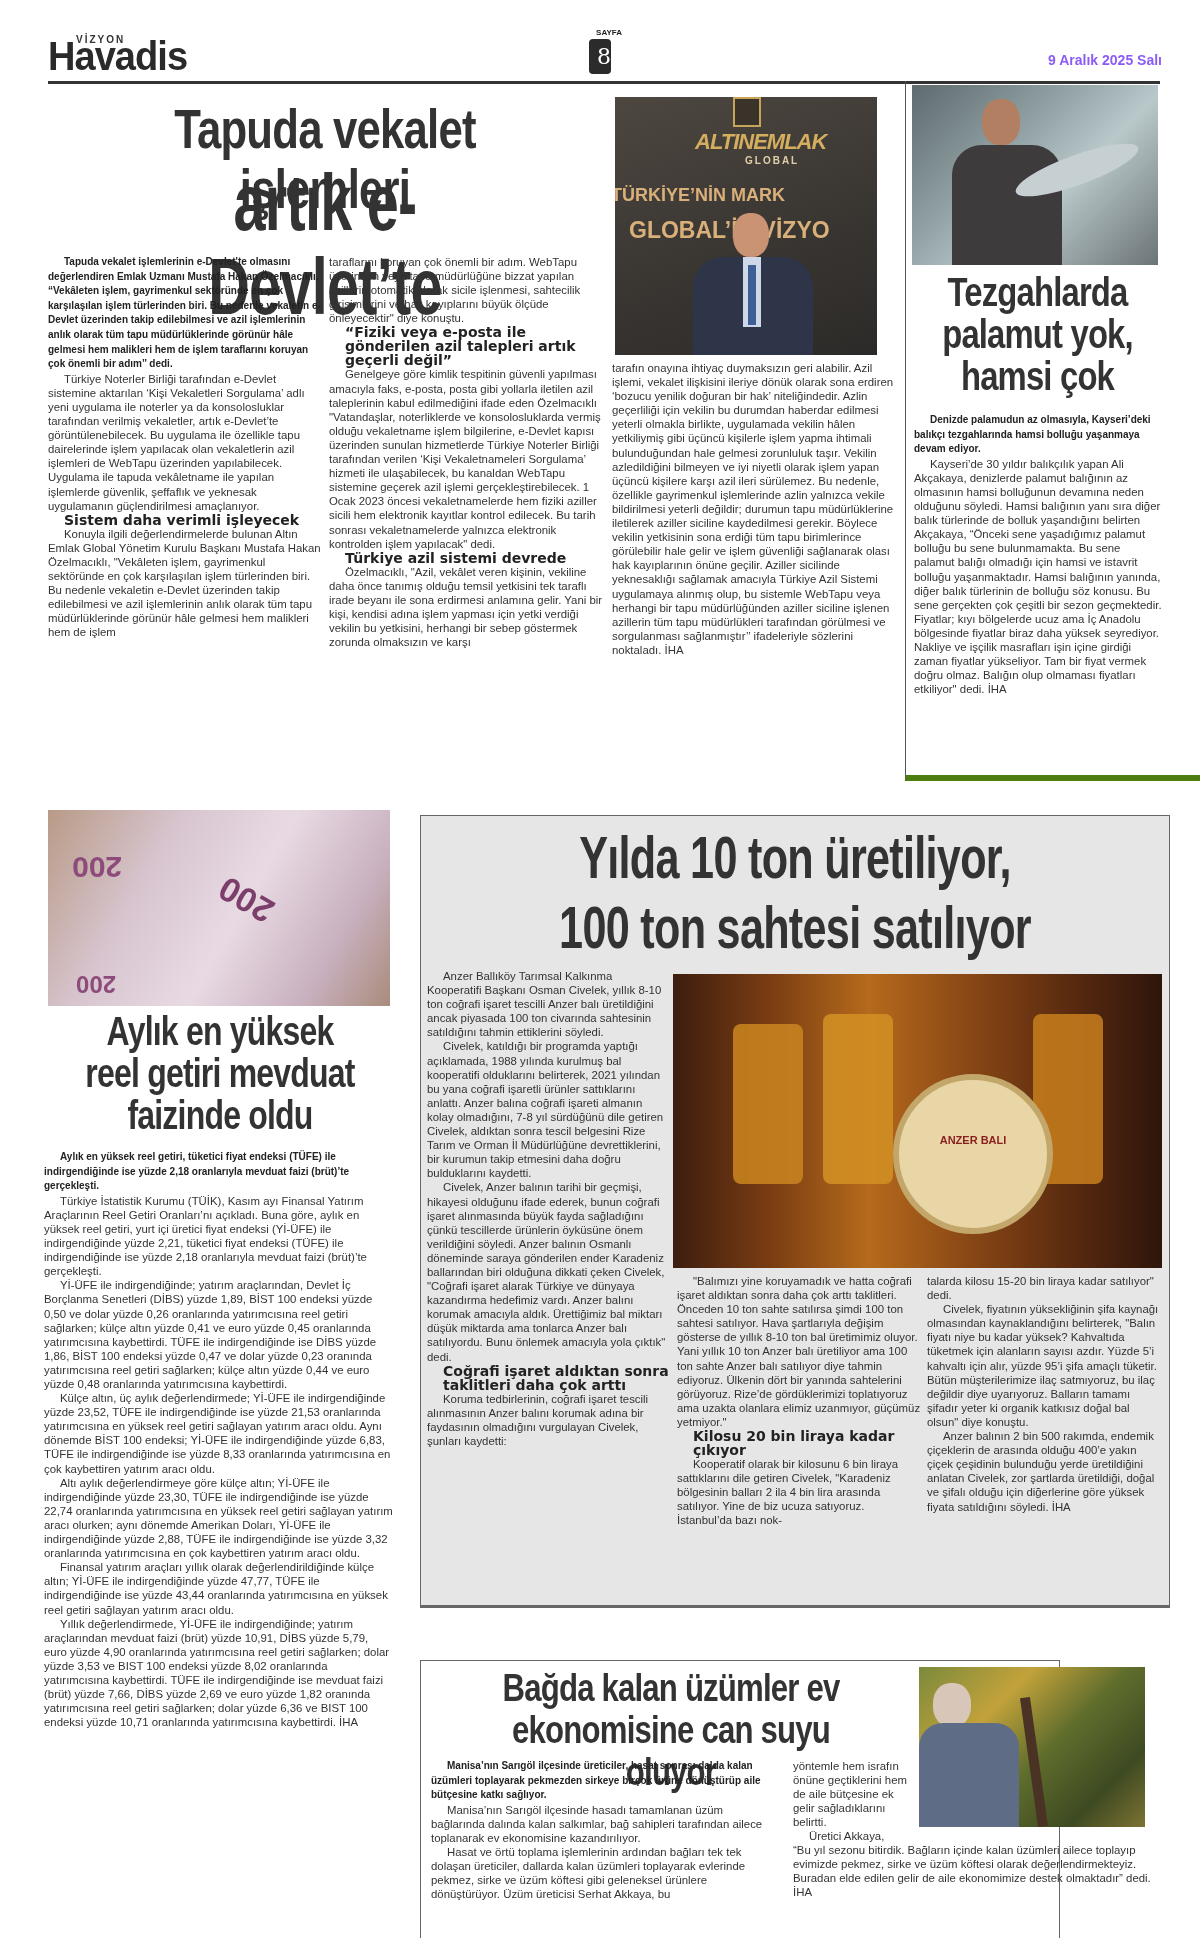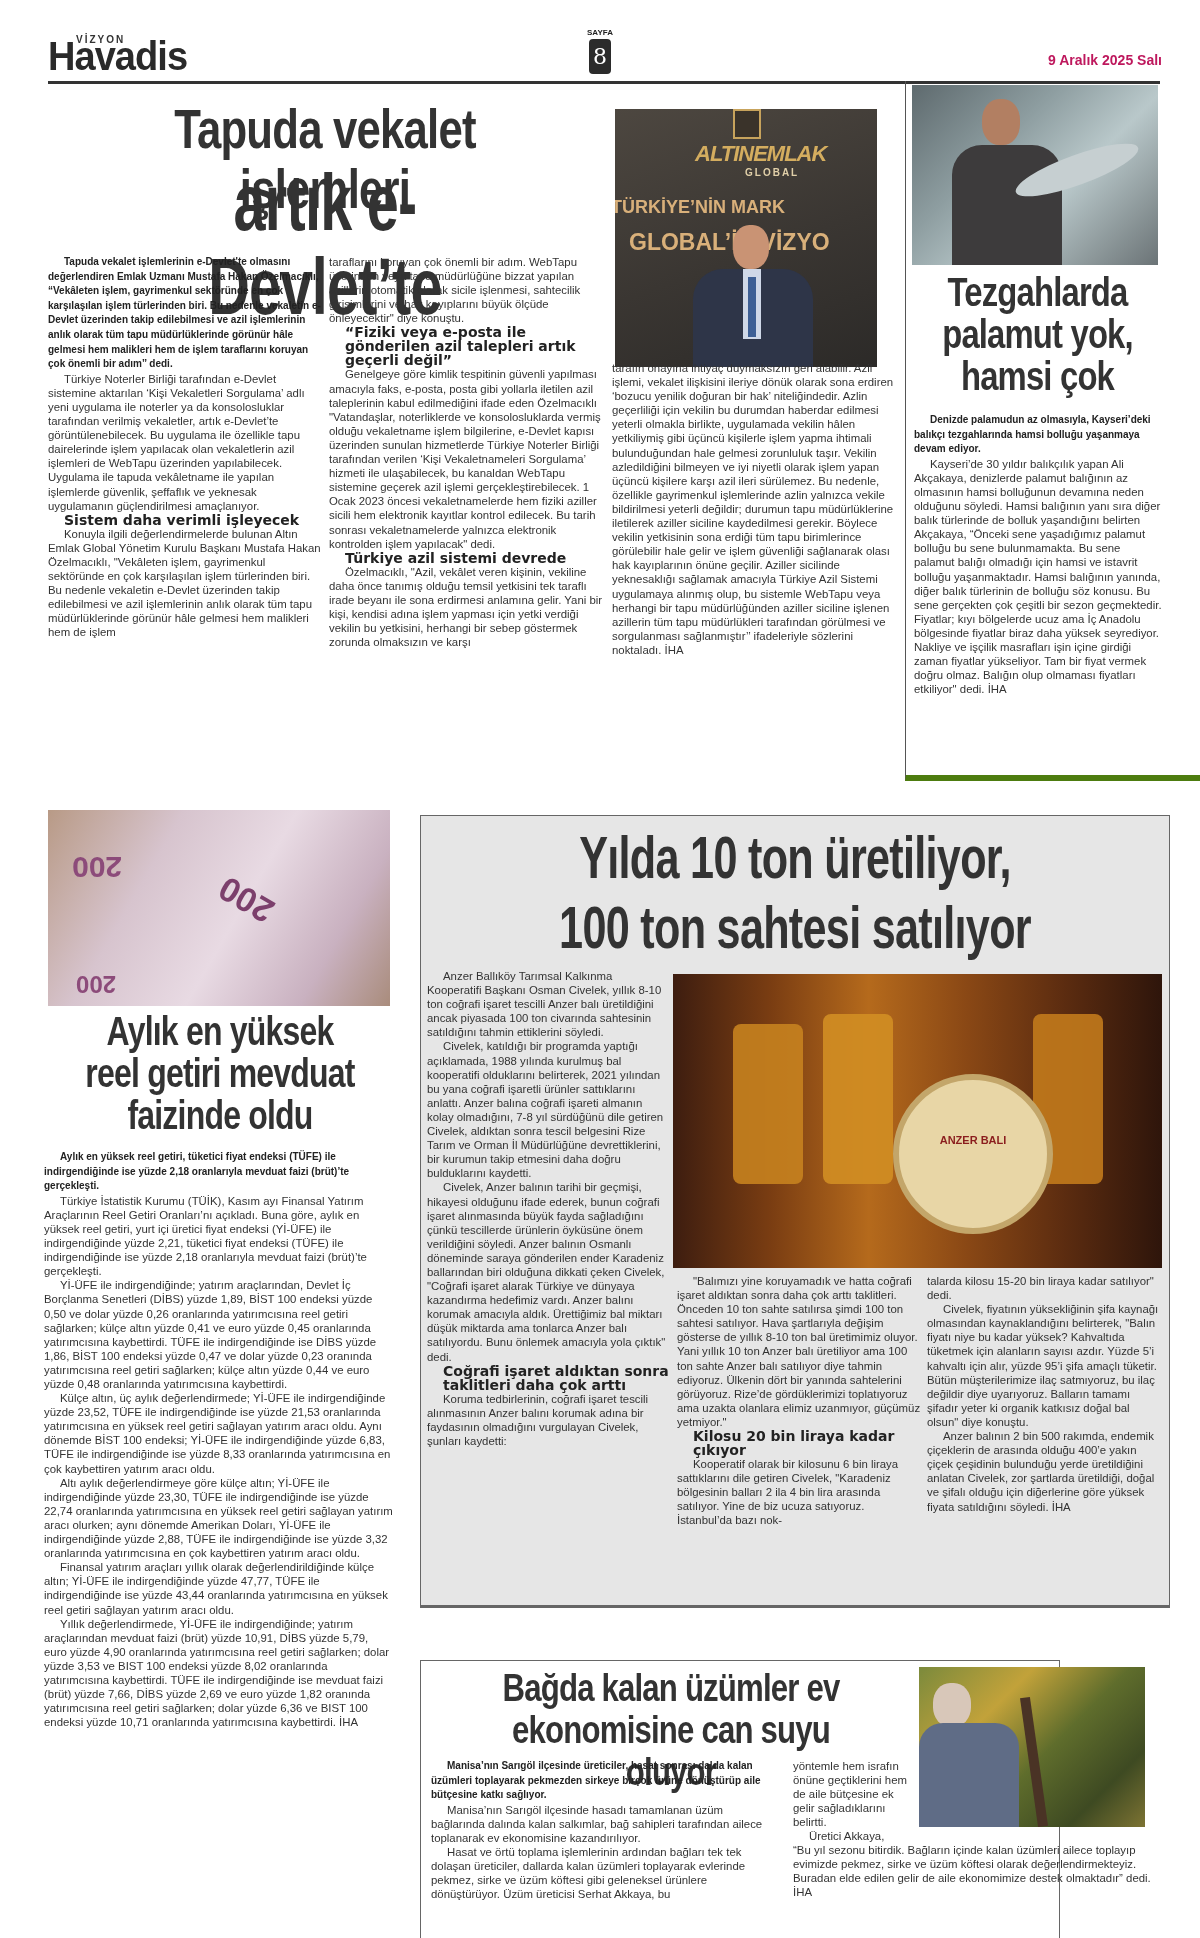--- a/index.html
+++ b/index.html
@@ -14,25 +14,25 @@
 .rule{background:#333}
 </style>
 </head>
 <body>
 
 <div class="abs" style="left:48px;top:28px;width:1124px;height:56px">
   <div class="abs" style="left:0;top:6px">
     <span class="abs" style="left:28px;top:0;font-size:10px;letter-spacing:2px;color:#333;font-weight:bold">VİZYON</span>
     <span style="display:block;font-size:40px;font-weight:bold;color:#2a2a2a;letter-spacing:-1px;line-height:44px;transform:scaleX(0.95);transform-origin:left">Havadis</span>
   </div>
-  <div class="abs" style="left:530px;top:0;width:44px;text-align:center">
+  <div class="abs" style="left:530px;top:0;width:44px;text-align:right">
     <div style="font-size:8px;font-weight:bold;color:#222">SAYFA</div>
     <div style="margin:2px auto 0;width:22px;height:35px;background:#2b2b2b;color:#fff;border-radius:4px;font-family:'DejaVu Serif',serif;font-size:22px;line-height:35px">8</div>
   </div>
-  <div class="abs" style="right:10px;top:24px;font-size:14px;font-weight:bold;color:#be185d">9 Aralık 2025 Salı</div>
+  <div class="abs" style="right:10px;top:24px;font-size:14px;font-weight:bold;color:#8b5cf6">9 Aralık 2025 Salı</div>
 </div>
 <div class="abs rule" style="left:48px;top:81px;width:1112px;height:3px"></div>
 
 <div class="abs" style="left:40px;top:95px;width:860px;height:700px">
   <div class="abs hl" style="left:0;top:4px;width:570px;font-size:56px;line-height:60px;transform:scaleX(0.78)">Tapuda vekalet işlemleri</div>
   <div class="abs hl" style="left:0;top:66px;width:570px;font-size:80px;line-height:84px;transform:scaleX(0.72)">artık e-Devlet’te</div>
 
   <div class="abs body" style="left:8px;top:160px;width:275px">
       <p class="lead">Tapuda vekalet işlemlerinin e-Devlet'te olmasını değerlendiren Emlak Uzmanı Mustafa Hakan Özelmacıklı, “Vekâleten işlem, gayrimenkul sektöründe en çok karşılaşılan işlem türlerinden biri. Bu nedenle vekaletin e-Devlet üzerinden takip edilebilmesi ve azil işlemlerinin anlık olarak tüm tapu müdürlüklerinde görünür hâle gelmesi hem malikleri hem de işlem taraflarını koruyan çok önemli bir adım’’ dedi.</p>
       <p>Türkiye Noterler Birliği tarafından e-Devlet sistemine aktarılan ‘Kişi Vekaletleri Sorgulama’ adlı yeni uygulama ile noterler ya da konsolosluklar tarafından verilmiş vekaletler, artık e-Devlet’te görüntülenebilecek. Bu uygulama ile özellikle tapu dairelerinde işlem yapılacak olan vekaletlerin azil işlemleri de WebTapu üzerinden yapılabilecek. Uygulama ile tapuda vekâletname ile yapılan işlemlerde güvenlik, şeffaflık ve yeknesak uygulamanın güçlendirilmesi amaçlanıyor.</p>
@@ -40,21 +40,21 @@
       <p>Konuyla ilgili değerlendirmelerde bulunan Altın Emlak Global Yönetim Kurulu Başkanı Mustafa Hakan Özelmacıklı, "Vekâleten işlem, gayrimenkul sektöründe en çok karşılaşılan işlem türlerinden biri. Bu nedenle vekaletin e-Devlet üzerinden takip edilebilmesi ve azil işlemlerinin anlık olarak tüm tapu müdürlüklerinde görünür hâle gelmesi hem malikleri hem de işlem</p>
     </div>
   <div class="abs body" style="left:289px;top:160px;width:282px">
       <p style="text-indent: 0px;">taraflarını koruyan çok önemli bir adım. WebTapu üzerinden veya tapu müdürlüğüne bizzat yapılan azillerin otomatik olarak sicile işlenmesi, sahtecilik girişimlerini ve hak kayıplarını büyük ölçüde önleyecektir" diye konuştu.</p>
       <h4>“Fiziki veya e-posta ile gönderilen azil talepleri artık geçerli değil”</h4>
       <p>Genelgeye göre kimlik tespitinin güvenli yapılması amacıyla faks, e-posta, posta gibi yollarla iletilen azil taleplerinin kabul edilmediğini ifade eden Özelmacıklı "Vatandaşlar, noterliklerde ve konsolosluklarda vermiş olduğu vekaletname işlem bilgilerine, e-Devlet kapısı üzerinden sunulan hizmetlerde Türkiye Noterler Birliği tarafından verilen ‘Kişi Vekaletnameleri Sorgulama’ hizmeti ile ulaşabilecek, bu kanaldan WebTapu sistemine geçerek azil işlemi gerçekleştirebilecek. 1 Ocak 2023 öncesi vekaletnamelerde hem fiziki aziller sicili hem elektronik kayıtlar kontrol edilecek. Bu tarih sonrası vekaletnamelerde yalnızca elektronik kontrolden işlem yapılacak" dedi.</p>
       <h4>Türkiye azil sistemi devrede</h4>
       <p>Özelmacıklı, "Azil, vekâlet veren kişinin, vekiline daha önce tanımış olduğu temsil yetkisini tek taraflı irade beyanı ile sona erdirmesi anlamına gelir. Yani bir kişi, kendisi adına işlem yapması için yetki verdiği vekilin bu yetkisini, herhangi bir sebep göstermek zorunda olmaksızın ve karşı</p>
     </div>
 
-  <div class="abs photo" style="left:575px;top:14px;width:262px;height:258px;background:linear-gradient(160deg,#4d4740 0%,#3a3632 55%,#2c2a28 100%)">
+  <div class="abs photo" style="left:575px;top:2px;width:262px;height:258px;background:linear-gradient(160deg,#4d4740 0%,#3a3632 55%,#2c2a28 100%)">
     <div class="abs" style="left:118px;top:0;width:28px;height:30px;border:2px solid #c7a35c;background:#3a332a"></div>
     <div class="abs" style="left:80px;top:32px;font-size:22px;font-style:italic;font-weight:bold;color:#d4ad5f;letter-spacing:-1px">ALTINEMLAK</div>
     <div class="abs" style="left:130px;top:58px;font-size:10px;font-weight:bold;color:#e0cfa8;letter-spacing:2px">GLOBAL</div>
     <div class="abs" style="left:-4px;top:88px;font-size:18px;font-weight:bold;color:#d9b07a;white-space:nowrap">TÜRKİYE’NİN MARK</div>
     <div class="abs" style="left:14px;top:120px;font-size:23px;font-weight:bold;color:#d9b07a;white-space:nowrap">GLOBAL’İN VİZYO</div>
     <div class="abs" style="left:118px;top:116px;width:36px;height:44px;border-radius:45%;background:#c99374"></div>
     <div class="abs" style="left:78px;top:160px;width:120px;height:100px;border-radius:30px 30px 0 0;background:#2e3548"></div>
     <div class="abs" style="left:128px;top:160px;width:18px;height:70px;background:#cfd8e8"></div>
     <div class="abs" style="left:133px;top:168px;width:8px;height:60px;background:#3d5f95"></div>
   </div>

